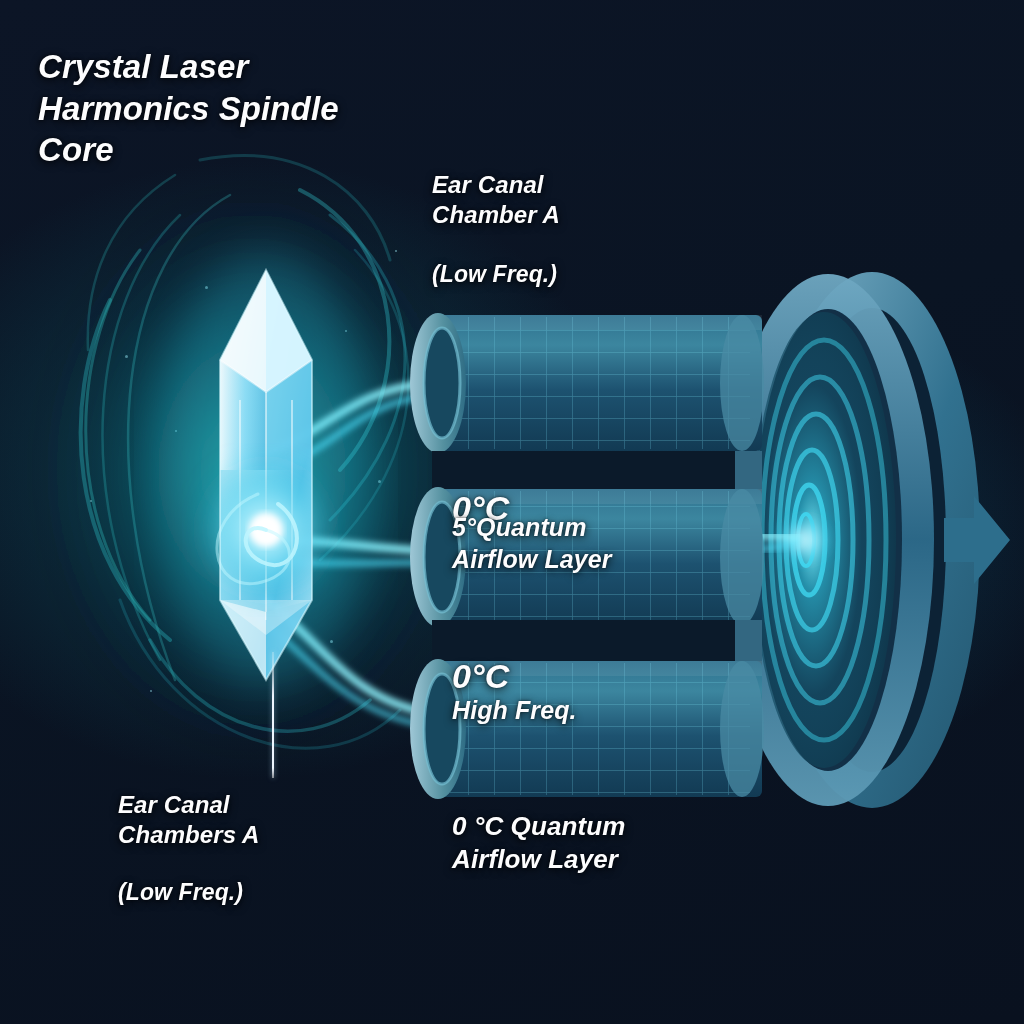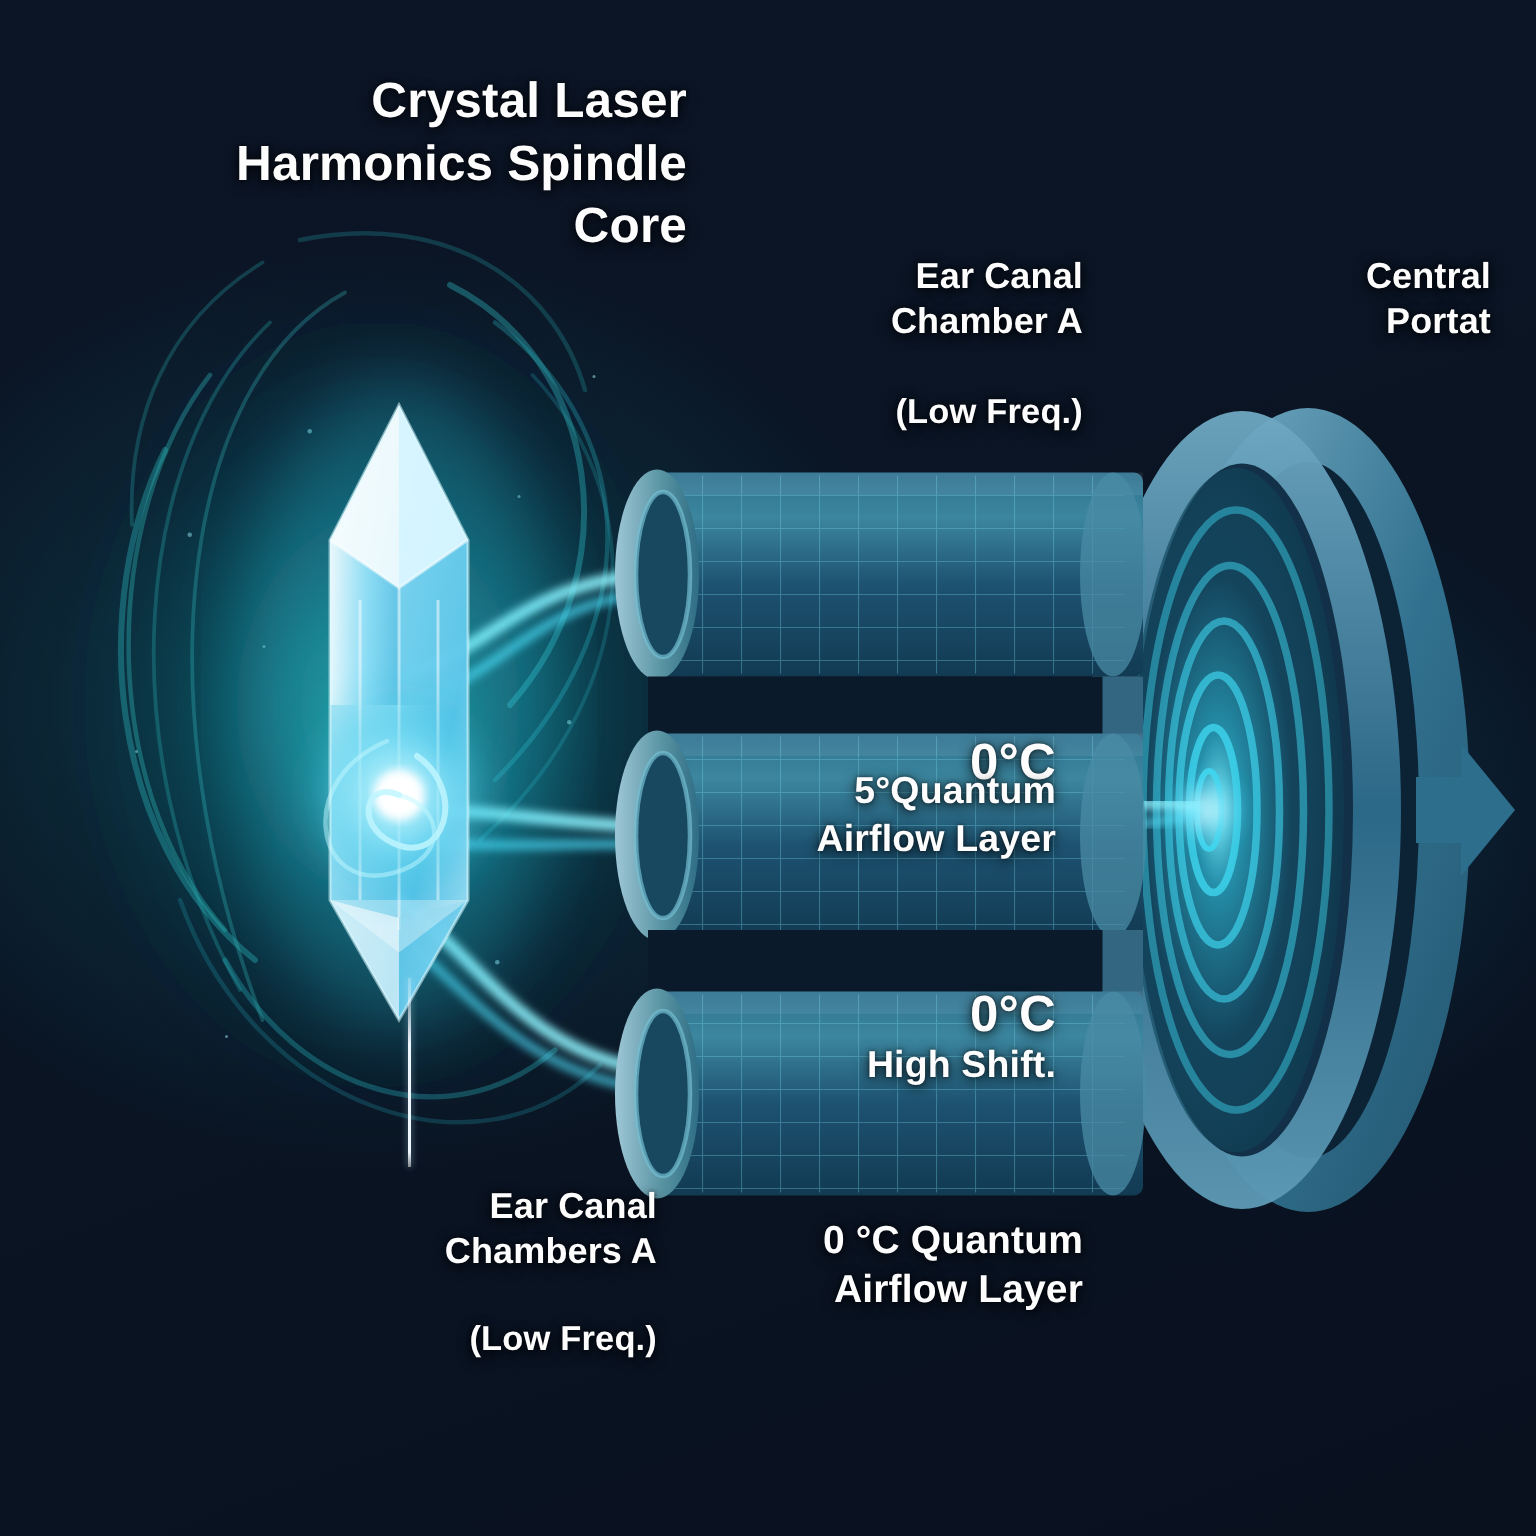--- a/index.html
+++ b/index.html
@@ -16,23 +16,23 @@
       radial-gradient(ellipse 520px 430px at 252px 470px, rgba(20,120,130,0.55) 0%, rgba(12,70,86,0.35) 42%, rgba(10,30,48,0.0) 72%),
       radial-gradient(ellipse 300px 300px at 860px 540px, rgba(16,90,120,0.35) 0%, rgba(10,30,48,0) 70%),
       linear-gradient(160deg, #0c1526 0%, #0a1423 45%, #09111f 100%);
     overflow: hidden;
   }
 
   
   .star { position:absolute; border-radius:50%; background:#9fe9f5; opacity:.55; }
 
   
-  .lbl { position: absolute; color: #fdfdfe; text-align: right;
+  .lbl { position: absolute; color: #fdfdfe; text-align: left;
          text-shadow: 0 2px 9px rgba(0,0,0,.85), 0 0 3px rgba(0,0,0,.6);
-         line-height: 1.26; letter-spacing: .1px; white-space: pre-line; }
+         line-height: 1.26; letter-spacing: .1px; white-space: pre-line; font-style: italic; }
   .t-title  { font-size: 33px; font-weight: 700; }
   .t-head   { font-size: 24px; font-weight: 700; }
   .t-sub    { font-size: 23px; font-weight: 600; }
   .t-cyl    { font-size: 25px; font-weight: 700; }
   .t-temp   { font-size: 34px; font-weight: 700; margin-top: 32px; }
   .t-cap    { font-size: 26px; font-weight: 700; }
 
   #crystal-title { left: 38px;  top: 46px;  width: 420px; }
   #chamber-head  { left: 432px; top: 170px; width: 290px; }
   #chamber-sub   { left: 432px; top: 260px; width: 290px; }
@@ -283,28 +283,26 @@
   <div class="star" style="left:395px;top:250px;width:2px;height:2px;"></div>
 
   <div class="lbl t-title" id="crystal-title">Crystal Laser
 Harmonics Spindle
 Core</div>
 
   <div class="lbl t-head" id="chamber-head">Ear Canal
 Chamber A</div>
   <div class="lbl t-sub" id="chamber-sub">(Low Freq.)</div>
 
-  <div class="lbl t-head" id="portal-head">Central
-Portat</div>
 
   <div class="lbl t-temp" id="temp1-label">0°C</div>
   <div class="lbl t-cyl" id="cyl2-label">5°Quantum
 Airflow Layer</div>
   <div class="lbl t-temp" id="temp2-label">0°C</div>
-  <div class="lbl t-cyl" id="cyl3-label">High Shift.</div>
+  <div class="lbl t-cyl" id="cyl3-label">High Freq.</div>
 
   <div id="leader-line"></div>
 
   <div class="lbl t-head" id="bottom-left-head">Ear Canal
 Chambers A</div>
   <div class="lbl t-sub" id="bottom-left-sub">(Low Freq.)</div>
 
   <div class="lbl t-cap" id="bottom-mid-cap">0 °C Quantum
 Airflow Layer</div>
 

